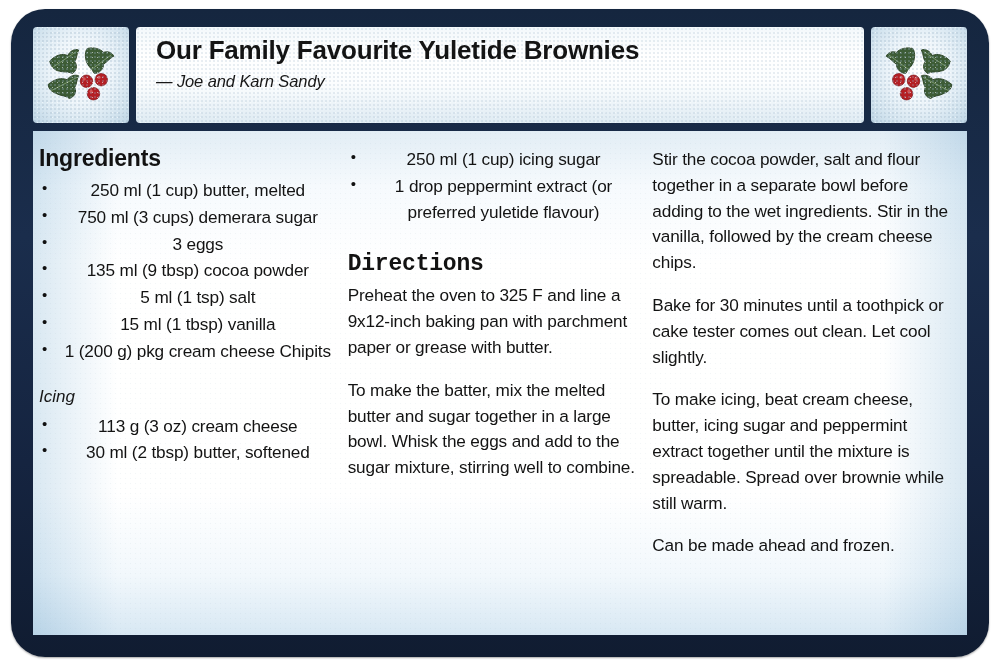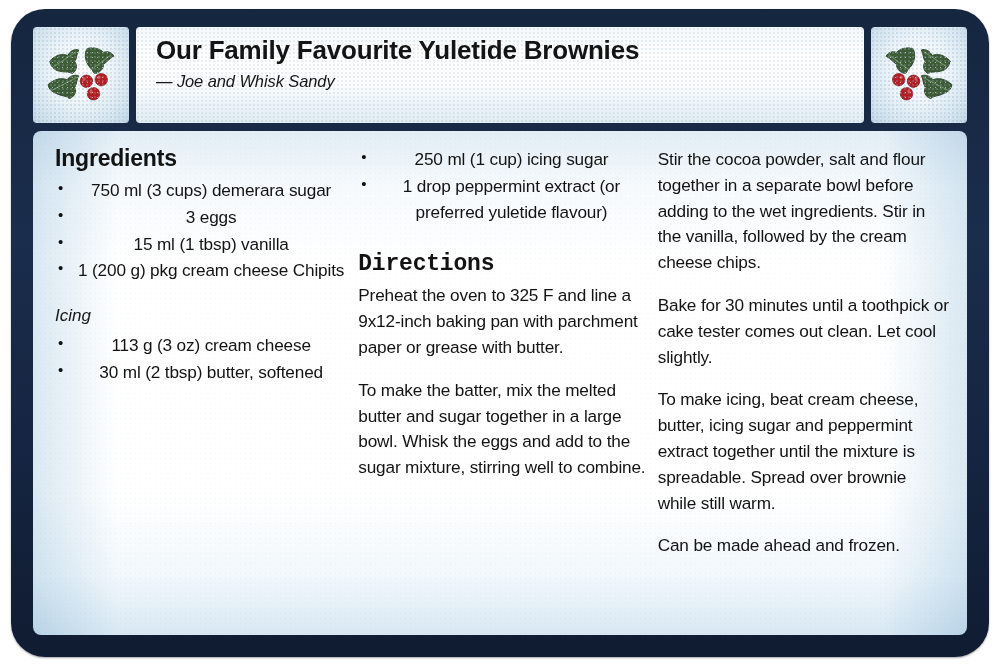--- a/index.html
+++ b/index.html
@@ -114,28 +114,28 @@
     letter-spacing: -0.1px;
   }
 
   
   .body-panel {
     position: absolute;
     left: 33px;
     top: 131px;
     width: 934px;
     height: 504px;
-    border-radius: 8px;
+    border-radius: 0;
     background:
       linear-gradient(180deg, #e2edf5 0%, #f6fafd 11%, #ffffff 26%, #ffffff 72%, #f2f8fc 88%, #d8e8f3 100%),
       linear-gradient(90deg, #d9e8f2 0%, #ffffff 9%, #ffffff 91%, #d9e8f2 100%);
     background-blend-mode: multiply;
     overflow: hidden;
     box-sizing: border-box;
-    padding: 14px 18px 10px 22px;
+    padding: 14px 18px 10px 6px;
   }
   .body-panel::after {
     content: "";
     position: absolute;
     inset: 0;
     background-image:
       radial-gradient(rgba(160,185,205,0.13) 0.7px, transparent 0.8px);
     background-size: 5px 5px;
     pointer-events: none;
   }
@@ -233,21 +233,21 @@
         <g fill="#e06a6a" opacity="0.7">
           <circle cx="54" cy="55" r="2.1"></circle>
           <circle cx="73" cy="53" r="2.1"></circle>
           <circle cx="63" cy="71" r="2.1"></circle>
         </g>
       </svg>
     </div>
 
     <div class="title-panel">
       <div class="recipe-title">Our Family Favourite Yuletide Brownies</div>
-      <div class="recipe-author">— Joe and Whisk Sandy</div>
+      <div class="recipe-author">— Joe and Karn Sandy</div>
     </div>
 
     <div class="holly-box holly-right">
       <svg class="holly-svg" viewBox="0 0 100 100">
         <g fill="#3d5c36" stroke="#2b4226" stroke-width="1.2">
           <path d="M10 32 C18 24, 26 22, 33 25 C36 19, 42 16, 47 18 C44 24, 45 28, 42 33 C46 38, 44 45, 39 48 C33 45, 27 47, 22 45 C16 44, 11 39, 10 32 Z"></path>
           <path d="M58 16 C66 14, 74 16, 79 21 C84 19, 90 21, 92 26 C86 29, 84 33, 79 36 C79 43, 73 48, 67 48 C64 42, 59 39, 57 33 C55 27, 55 20, 58 16 Z"></path>
           <path d="M8 62 C16 55, 25 53, 32 56 C36 51, 42 49, 47 51 C44 57, 45 61, 42 66 C45 72, 41 79, 35 80 C30 76, 24 77, 19 74 C13 72, 8 68, 8 62 Z"></path>
         </g>
         <g stroke="#91ad7e" stroke-width="1.1" fill="none" opacity="0.85">
@@ -268,22 +268,25 @@
       </svg>
     </div>
   </div>
 
   <div class="body-panel">
     <div class="columns">
 
       <div class="col col-1">
         <div class="section-heading">Ingredients</div>
         <ul class="ing-list">
+          <li>250 ml (1 cup) butter, melted</li>
           <li>750 ml (3 cups) demerara sugar</li>
           <li>3 eggs</li>
+          <li>135 ml (9 tbsp) cocoa powder</li>
+          <li>5 ml (1 tsp) salt</li>
           <li>15 ml (1 tbsp) vanilla</li>
           <li>1 (200 g) pkg cream cheese Chipits</li>
         </ul>
 
         <div class="subsection-heading">Icing</div>
         <ul class="ing-list">
           <li>113 g (3 oz) cream cheese</li>
           <li>30 ml (2 tbsp) butter, softened</li>
         </ul>
       </div>

